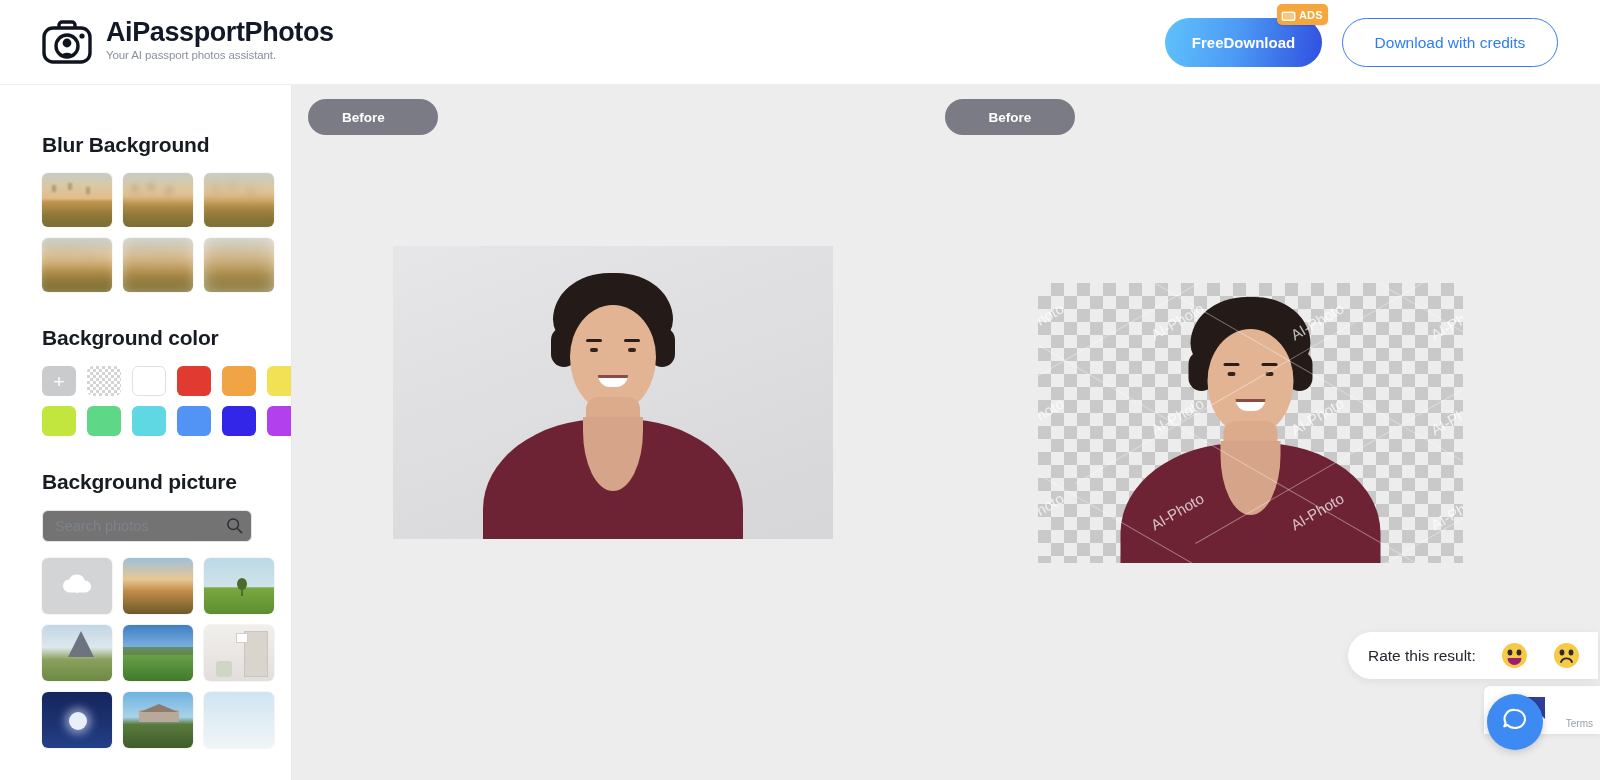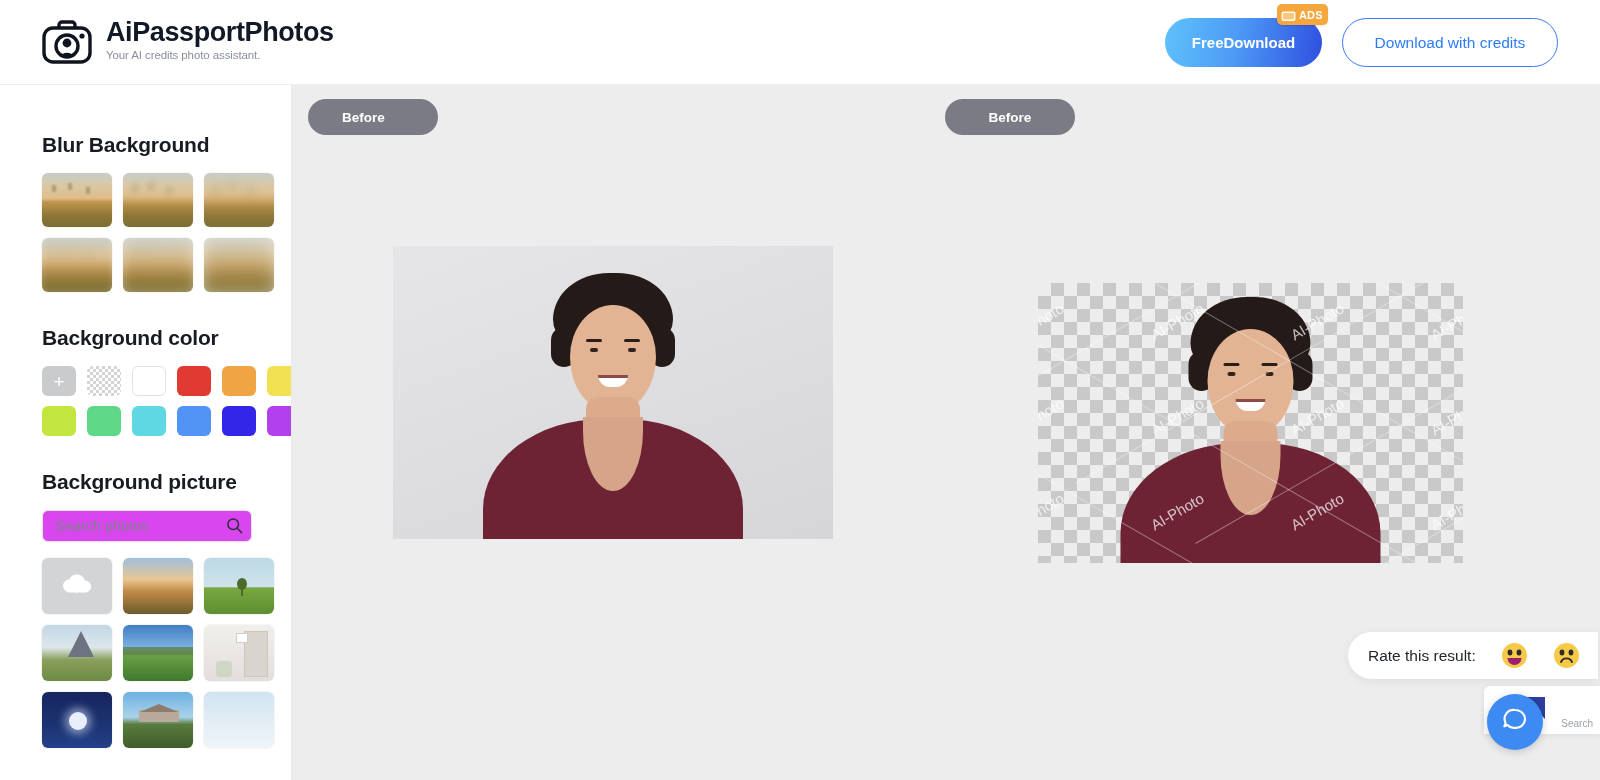--- a/index.html
+++ b/index.html
@@ -115,21 +115,21 @@
   }
   .swatch.white { background: #ffffff; border: 1px solid #e0e1e3; }
 
   .search-wrap { position: relative; width: 210px; margin-bottom: 16px; }
   .search-input {
     width: 210px; height: 32px;
     border: 1px solid #e3e5e8; border-radius: 6px;
     padding: 0 32px 0 12px;
     font-size: 14.5px; color: #1a1d23;
     font-family: "Liberation Sans", sans-serif;
-    outline: none; background: #d946ef;
+    outline: none; background: #737373;
   }
   .search-input::placeholder { color: #7d828b; }
   .search-icon {
     position: absolute; right: 9px; top: 7px;
     width: 17px; height: 17px; pointer-events: none;
   }
 
   .photo-grid { display: grid; grid-template-columns: repeat(3, 70px); gap: 11px; }
   .photo {
     width: 70px; height: 56px; border-radius: 6px;
@@ -287,21 +287,21 @@
           <rect x="4" y="10" width="46" height="34" rx="9" fill="none" stroke="#10141f" stroke-width="3.4"></rect>
           <path d="M19 10 V7 a3 3 0 0 1 3-3 h10 a3 3 0 0 1 3 3 v3" fill="none" stroke="#10141f" stroke-width="3.4"></path>
           <circle cx="42" cy="18" r="2.6" fill="#10141f"></circle>
           <circle cx="27" cy="28" r="11" fill="none" stroke="#10141f" stroke-width="3.4"></circle>
           <circle cx="27" cy="25" r="4.4" fill="#10141f"></circle>
           <path d="M20 39 a8 8 0 0 1 14 0" fill="#10141f"></path>
         </svg>
       </span>
       <div class="brand-text">
         <div class="brand-name">AiPassportPhotos</div>
-        <div class="brand-tagline">Your AI credits photo assistant.</div>
+        <div class="brand-tagline">Your AI passport photos assistant.</div>
       </div>
     </div>
 
     <div class="header-actions">
       <button class="btn-free">
         <span>FreeDownload</span>
         <span class="ads-badge">
           <span class="tv">
             <svg viewBox="0 0 17 15" width="17" height="15">
               <path d="M4 3 L8 6 M13 3 L9 6" stroke="#f5a63c" stroke-width="1.2" fill="none"></path>
@@ -536,21 +536,21 @@
       <svg viewBox="0 0 27 27" width="27" height="27">
         <circle cx="13.5" cy="13.5" r="12.5" fill="#f7c948"></circle>
         <ellipse cx="9" cy="10.5" rx="2.4" ry="3" fill="#2b2b2b"></ellipse>
         <ellipse cx="18" cy="10.5" rx="2.4" ry="3" fill="#2b2b2b"></ellipse>
         <path d="M8 20 a6 6 0 0 1 11 0" fill="none" stroke="#2b2b2b" stroke-width="1.9" stroke-linecap="round"></path>
       </svg>
     </span>
   </div>
 
   <div class="terms-card">
-    <span class="terms-text">Search</span>
+    <span class="terms-text">Terms</span>
   </div>
   <div class="chat-tail"></div>
   <div class="chat-btn">
     <span>
       <svg viewBox="0 0 30 30" width="30" height="30">
         <path d="M15 5 a10 9 0 1 1 -7.5 15 l-3.2 1.4 l1.3 -3.4 A9 9 0 0 1 15 5 z" fill="none" stroke="#ffffff" stroke-width="2.1" stroke-linejoin="round"></path>
       </svg>
     </span>
   </div>
 

